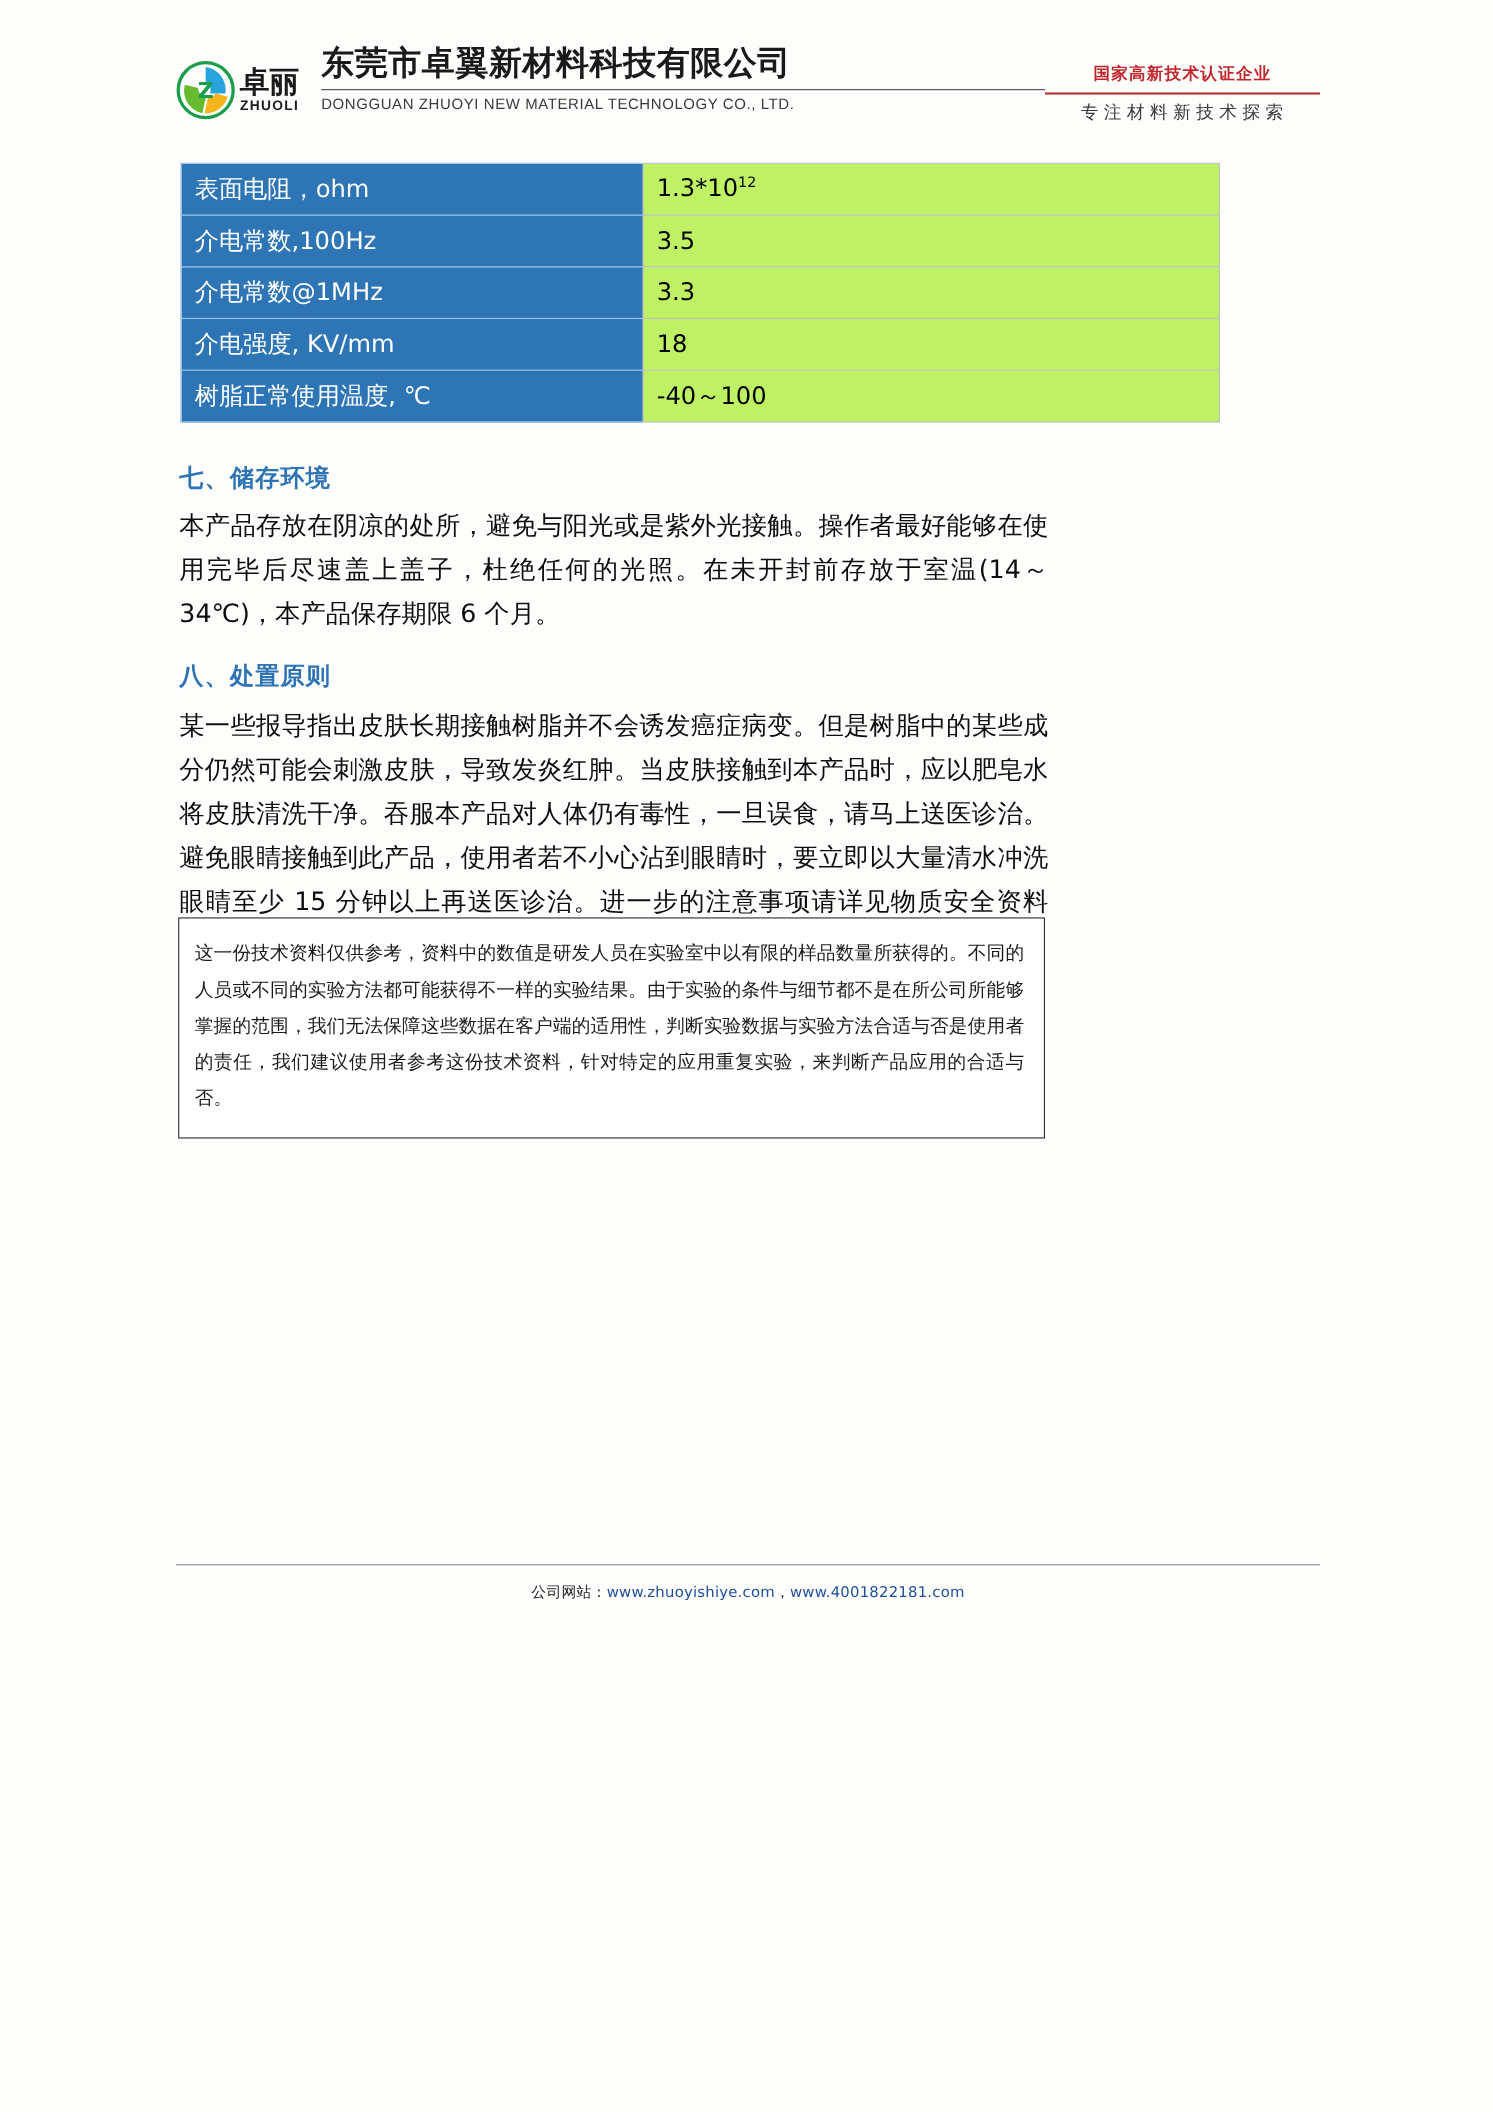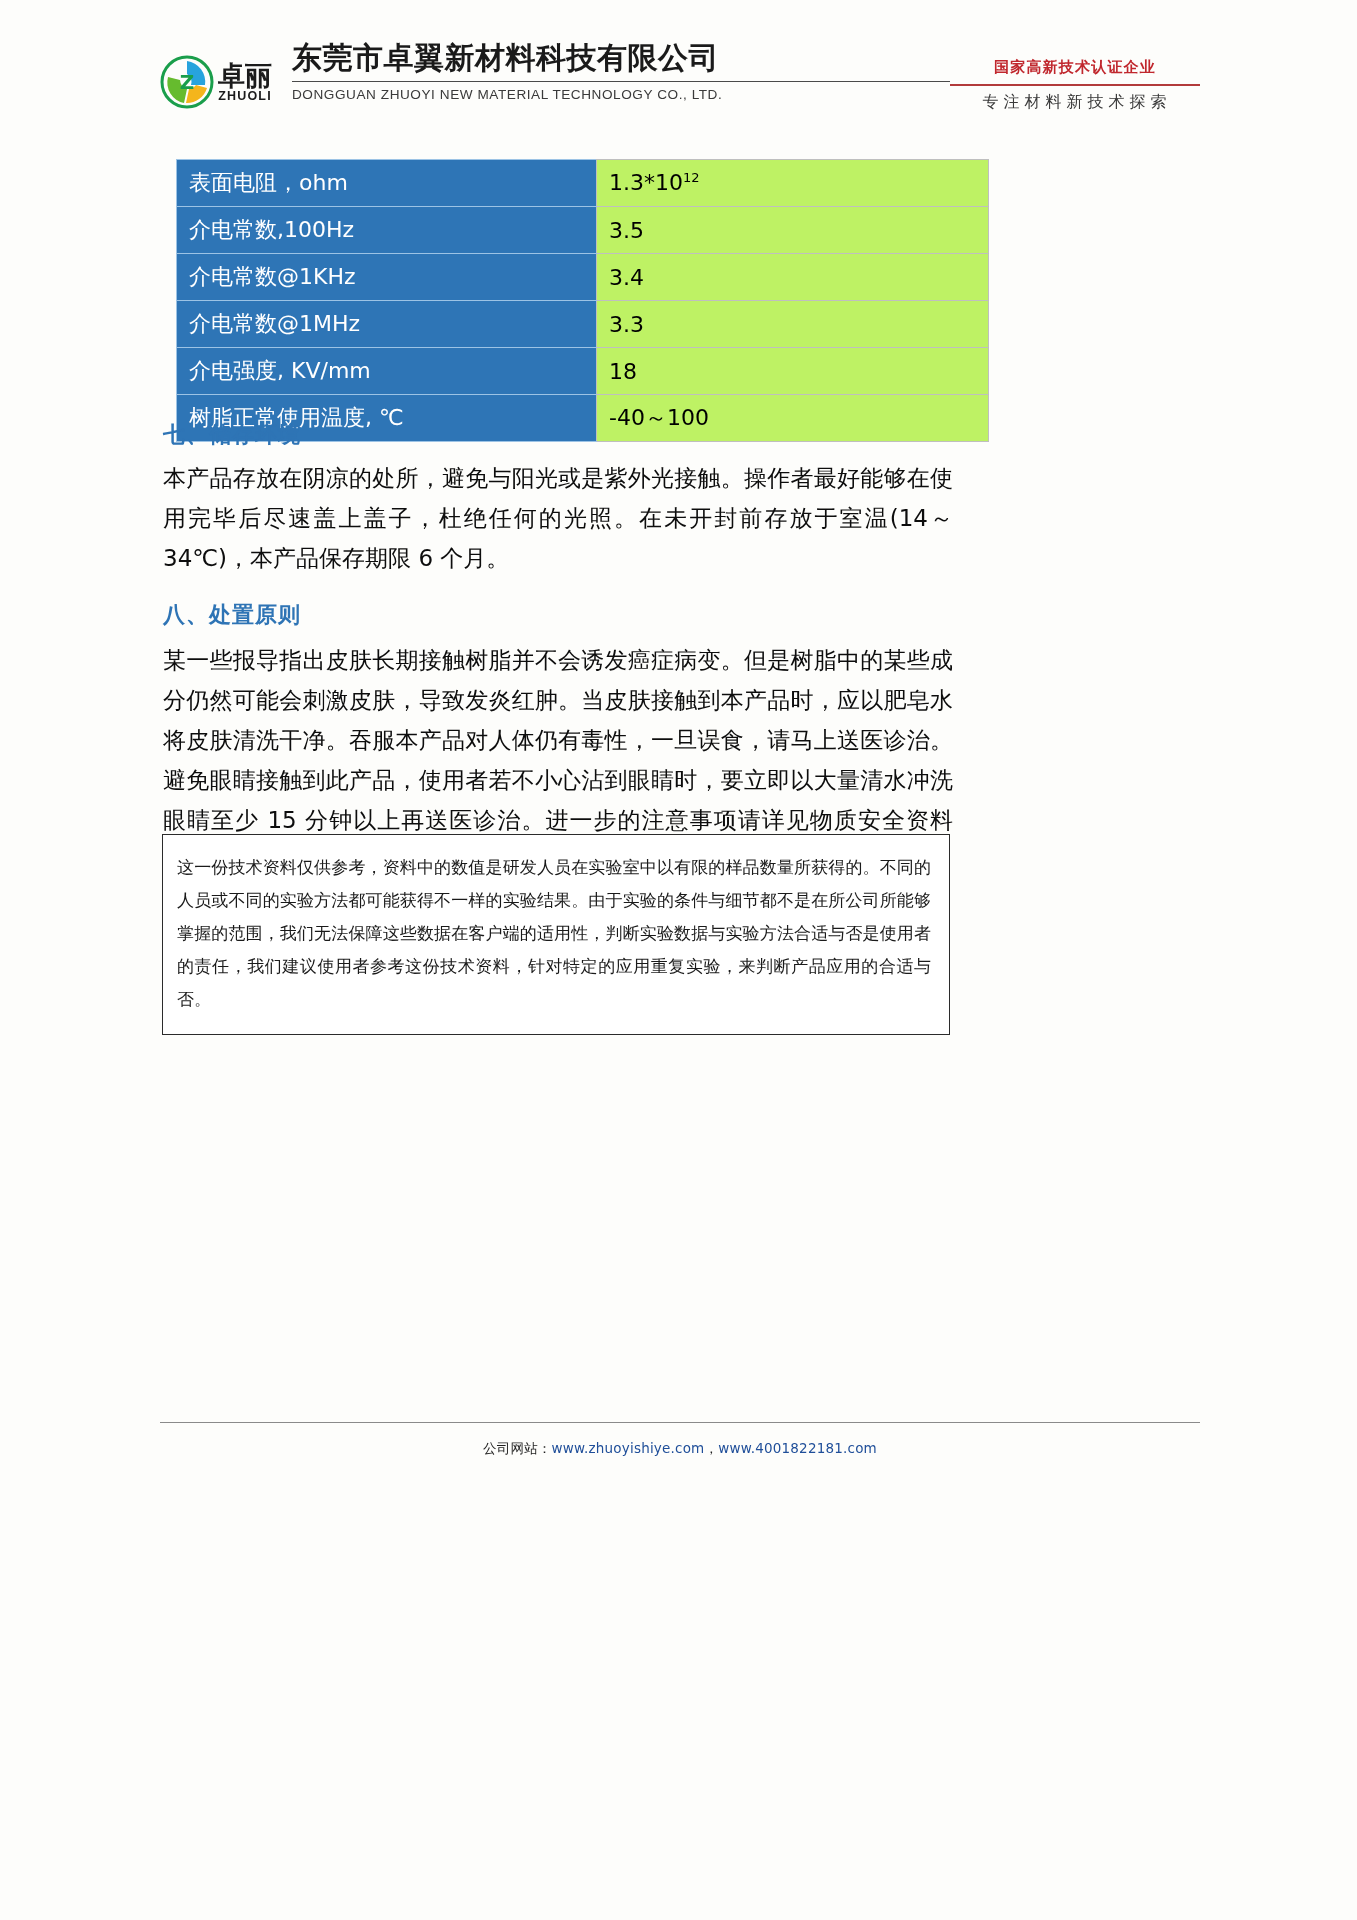--- a/index.html
+++ b/index.html
@@ -123,26 +123,25 @@
     font-size: 16px;
     color: #3a3a3a;
     letter-spacing: 5px;
     white-space: nowrap;
     padding-left: 4px;
   }
 
   
   .spec-table {
     position: absolute;
-    left: 176px;
+    left: 164px;
     top: 148px;
-    width: 813px;
+    width: 945px;
     border-collapse: collapse;
     table-layout: fixed;
-    margin-top: 11px;
   }
   .spec-table tr { height: 47px; }
   .spec-table td {
     padding: 0 12px;
     vertical-align: middle;
     font-size: 22px;
     font-family: "DejaVu Sans", sans-serif;
     border: 1px solid #ffffff;
   }
   .spec-table td.k {
@@ -281,24 +280,20 @@
     <tbody>
       <tr>
         <td class="k">表面电阻，ohm</td>
         <td class="v"><span>1.3*10</span><sup>12</sup></td>
       </tr>
       <tr>
         <td class="k">介电常数,100Hz</td>
         <td class="v">3.5</td>
       </tr>
       <tr>
-        <td class="k">介电常数@1KHz</td>
-        <td class="v">3.4</td>
-      </tr>
-      <tr>
         <td class="k">介电常数@1MHz</td>
         <td class="v">3.3</td>
       </tr>
       <tr>
         <td class="k">介电强度, KV/mm</td>
         <td class="v">18</td>
       </tr>
       <tr>
         <td class="k">树脂正常使用温度, ℃</td>
         <td class="v">-40～100</td>

